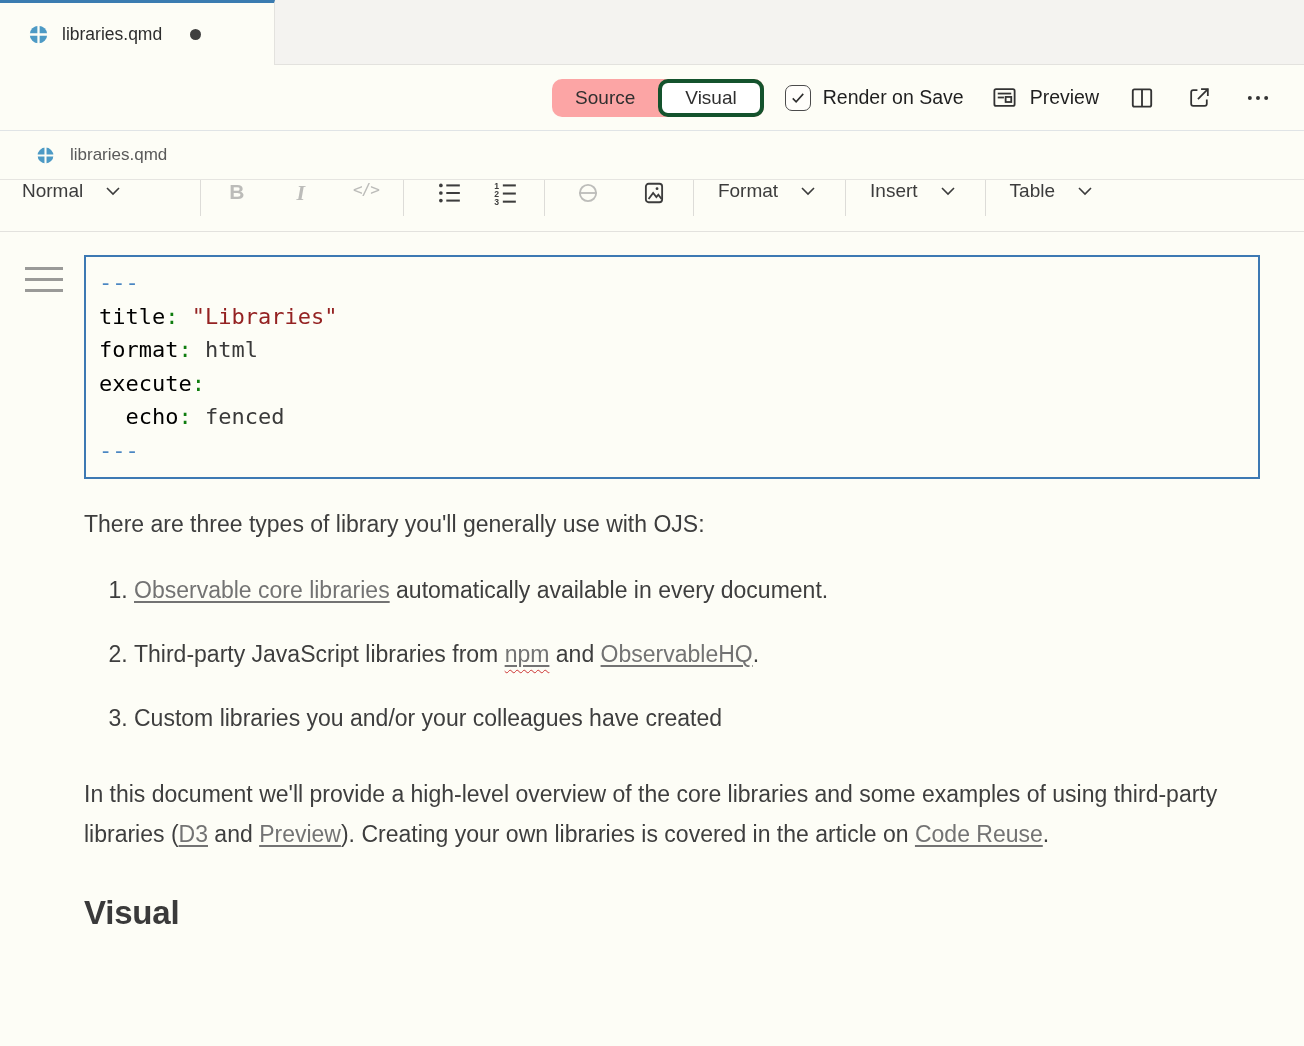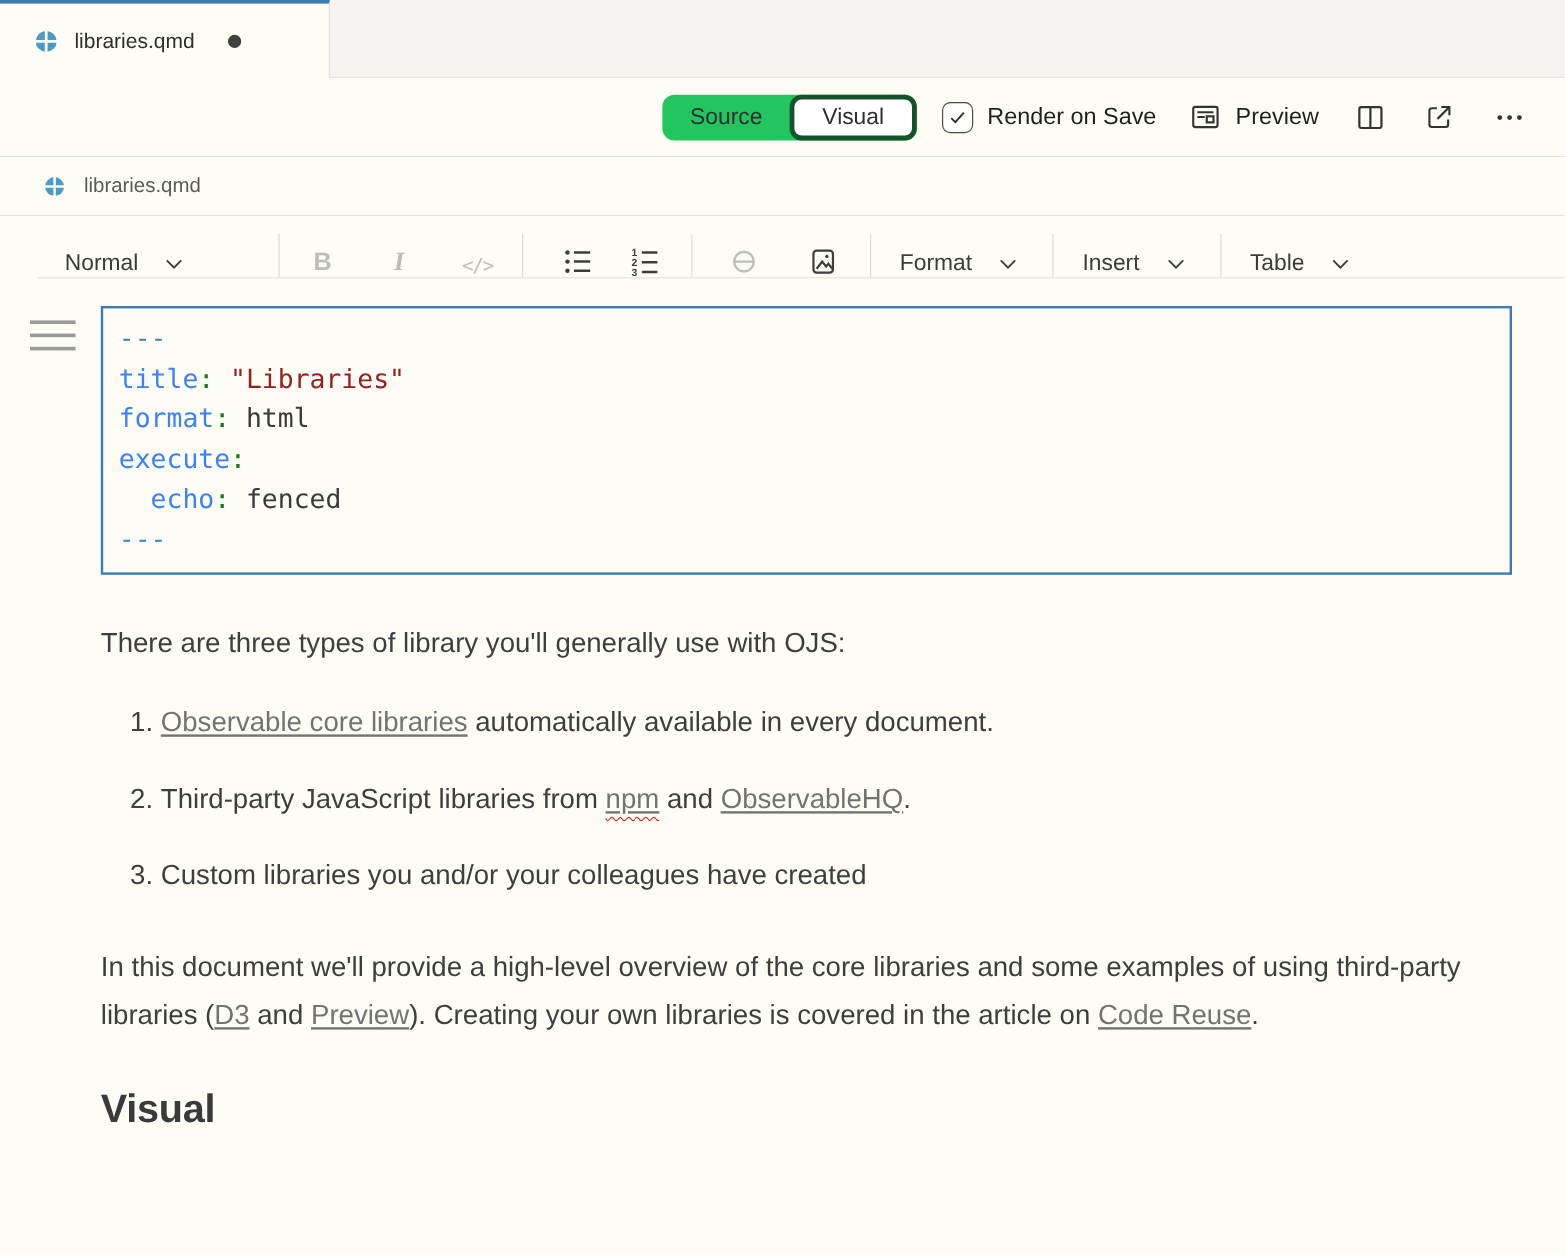--- a/index.html
+++ b/index.html
@@ -18,64 +18,64 @@
     display: flex; align-items: center; padding: 0 16px 0 28px;
   }
   .tab-title { font-size: 17.5px; color: #2e2e2e; margin-left: 13px; }
   .tab-dot { width: 11px; height: 11px; border-radius: 50%; background: #3f3f3f; margin-left: 28px; }
 
   
   .header-bar {
     height: 66px; border-bottom: 1px solid #e0e4e6;
     display: flex; align-items: center; justify-content: flex-end; padding-right: 32px;
   }
-  .toggle { display: flex; align-items: stretch; background: #22c55e; border-radius: 10px; height: 38px; font-size: 19px; color: #2f2f2f; }
+  .toggle { display: flex; align-items: stretch; background: #fca5a5; border-radius: 10px; height: 38px; font-size: 19px; color: #2f2f2f; }
   .toggle-seg { display: flex; align-items: center; padding: 0 23px; cursor: default; }
   .toggle-seg.selected { background: #ffffff; border: 4px solid #14532d; border-radius: 10px; }
   .checkbox {
     width: 26px; height: 26px; border: 1.6px solid #4b4b4b; border-radius: 7px;
     background: #fffefb; margin-left: 21px; display: flex; align-items: center; justify-content: center;
   }
   .hdr-label { font-size: 19.5px; color: #1f1f1f; margin-left: 12px; }
   .preview-group { display: flex; align-items: center; margin-left: 27px; }
   .icon-btn { display: flex; align-items: center; justify-content: center; }
   .ml30 { margin-left: 30px; } .ml32 { margin-left: 32px; }
 
   
   .breadcrumb-bar { height: 49px; border-bottom: 1px solid #e6e5e1; display: flex; align-items: center; padding-left: 36px; }
   .crumb-label { font-size: 17px; color: #5a5a5a; margin-left: 15px; }
 
   
-  .fmt-bar { height: 52px; border-bottom: 1px solid #e3e2de; display: flex; align-items: flex-end; padding-left: 22px; font-size: 19px; color: #3c3c3c; margin-left: 32px; }
+  .fmt-bar { height: 52px; border-bottom: 1px solid #e3e2de; display: flex; align-items: flex-start; padding-left: 22px; font-size: 19px; color: #3c3c3c; }
   .fmt-sep { width: 1px; height: 36px; background: #dddcd8; }
   .dd { display: flex; align-items: center; gap: 23px; }
   .fmt-glyph { font-size: 21px; color: #bcbcb9; font-weight: 700; }
   .glyph-italic { font-family: "Liberation Serif", serif; font-style: italic; font-weight: 600; font-size: 22px; }
   .glyph-code { font-family: "DejaVu Sans Mono", monospace; font-weight: 400; font-size: 16px; letter-spacing: -1px; }
   .chev { color: #3c3c3c; display: flex; }
 
   
   .content { padding: 0 44px 0 84px; position: relative; }
   .yaml-wrap { position: relative; margin-top: 23px; }
   .drag-handle { position: absolute; left: -59px; top: 12px; width: 38px; }
   .drag-handle span { display: block; height: 3px; background: #9a9a98; margin-bottom: 8px; }
   .yaml-block {
     border: 2px solid #3d79b3; background: #fdfdf6;
     padding: 9px 13px 10px;
     font-family: "DejaVu Sans Mono", monospace; font-size: 22px; line-height: 33.5px; color: #3a3a3a;
   }
   .yaml-line span { white-space: pre; }
-  .tok-key    { color: #3b82f6; }
+  .tok-key    { color: #000000; }
   .tok-colon  { color: #0f7d0f; }
   .tok-string { color: #942222; }
   .tok-plain  { color: #3a3a3a; }
   .tok-meta   { color: #4a86c2; }
 
   h1 { font-size: 33px; font-weight: 700; color: #3a3a3a; margin-top: 45px; letter-spacing: -0.2px; }
-  .intro { font-size: 23px; margin-top: 43px; color: #3e3e3e; }
+  .intro { font-size: 23px; margin-top: 32px; color: #3e3e3e; }
   ol { margin-top: 39px; padding-left: 50px; font-size: 23px; color: #3e3e3e; }
   ol li + li { margin-top: 37px; }
   .para { margin-top: 42px; font-size: 23px; line-height: 40px; color: #3e3e3e; max-width: 1150px; }
   .h-stdlib { margin-top: 40px; }
 
   a.link, a.link:visited { color: #737373; text-decoration: underline; text-decoration-thickness: 1.5px; text-underline-offset: 3px; }
   .spell { text-decoration: underline wavy #cc3333; text-decoration-thickness: 1px; text-underline-offset: 7px; }
 
   svg { display: block; }
 </style>

